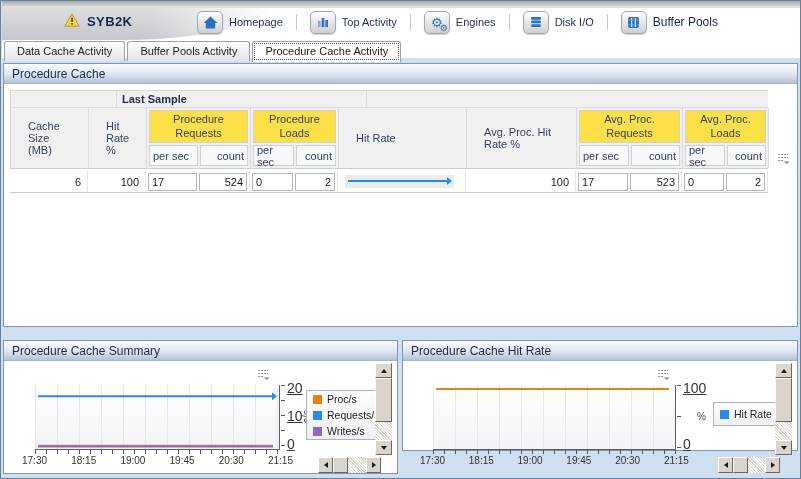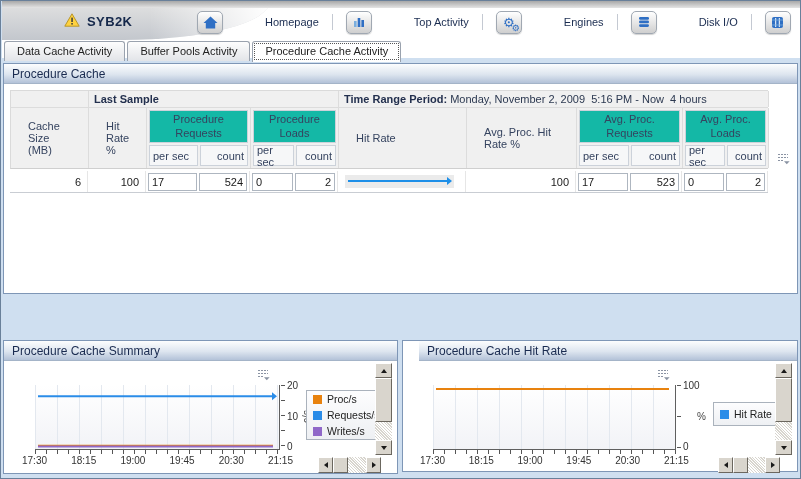--- a/index.html
+++ b/index.html
@@ -9,48 +9,48 @@
   
   .chrome{position:absolute;left:1px;top:0;width:799px;height:57px;background:#fff;}
   .topstrip{position:absolute;left:0;top:0;width:100%;height:7px;background:linear-gradient(#a8a8a8,#e4e4e4);}
   .swoosh{position:absolute;left:0;top:0;width:268px;height:39px;background:linear-gradient(#e2e2e2,#c3c7cd);border-bottom-right-radius:150px 40px;}
   .swoosh::after{content:'';position:absolute;inset:0;background:linear-gradient(to right,rgba(255,255,255,0) 55%,#fff 100%);border-bottom-right-radius:inherit;}
   .apptitle{position:absolute;left:62px;top:12px;display:flex;align-items:center;gap:7px;}
   .apptitle .t{font-weight:bold;font-size:13px;letter-spacing:.4px;color:#15284b;}
   .nav{position:absolute;left:186px;top:7px;height:28px;display:flex;align-items:center;}
   .nav-item{display:flex;align-items:center;gap:6px;padding:0 9px;cursor:pointer;}
   .badge{width:24px;height:21px;border:1px solid #a0a8b2;border-radius:5px;background:linear-gradient(#ffffff,#cfcfcf);display:flex;align-items:center;justify-content:center;box-shadow:0 1px 1px rgba(0,0,0,.18);position:relative;}
-  .nav-label{font-size:11px;color:#1a2c50;white-space:nowrap;margin-left:36px;}
+  .nav-label{font-size:11px;color:#1a2c50;white-space:nowrap;}
   .nav-item.active .nav-label{font-weight:normal;font-size:12px;color:#13264d;}
   .nav-sep{width:1px;height:16px;background:#c4c9d2;margin:0 4px;}
   .gear-big{font-size:13px;color:#2f6fc4;line-height:1;}
   .gear-small{position:absolute;right:1px;bottom:0;font-size:9px;color:#2f6fc4;line-height:1;}
 
   
   .tabs{position:absolute;left:3px;top:40px;display:flex;gap:2px;height:21px;}
   .tab{box-sizing:border-box;border:1px solid #9aa2ae;border-bottom:none;border-radius:3px 3px 0 0;background:linear-gradient(#fdfdfd,#e2e4e8);padding:3px 12px 0;height:20px;font-size:11px;color:#222;cursor:pointer;white-space:nowrap;}
   .tab.active{background:#fff;height:21px;outline:1px dotted #555;outline-offset:-3px;}
 
   
   .panel{position:absolute;background:#fff;border:1px solid #7e96b6;box-sizing:border-box;}
-  #panel-main{left:2px;top:62px;width:795px;height:231px;}
+  #panel-main{left:2px;top:62px;width:795px;height:264px;}
   .phead{height:19px;background:linear-gradient(#fcfdfe 0%,#dde5ef 55%,#b3c2d8 100%);border-bottom:1px solid #a4b4c8;display:flex;align-items:center;padding-left:8px;font-size:12px;color:#1a2b50;}
 
   
   .tbl{position:absolute;left:6px;top:26px;width:758px;color:#35435f;}
   .trow{display:flex;box-sizing:border-box;}
-  .tg{height:17px;background:#f0f0f0;border-top:1px solid #dadada;border-left:1px solid #dadada;}
+  .tg{height:17px;background:#f0f0f0;border-top:1px solid #dadada;border-left:1px solid #dadada;padding-left:28px;}
   .gc{box-sizing:border-box;border-right:1px solid #dcdcdc;display:flex;align-items:center;padding:0 5px;overflow:hidden;white-space:nowrap;}
   .b{font-weight:bold;color:#23304e;}
   .pre{white-space:pre;color:#2b3850;}
   .th{height:62px;background:#f0f0f0;border-top:1px solid #dcdcdc;border-bottom:1px solid #cfcfcf;border-left:1px solid #dadada;}
   .hc{box-sizing:border-box;border-right:1px solid #dcdcdc;display:flex;align-items:center;padding:2px 17px;}
   .hc.g{padding:2px;}
   .gbox{flex:1;display:flex;flex-direction:column;height:100%;box-sizing:border-box;}
-  .gtitle{border:1px solid #ccd2da;background:#14b8a6;flex:1;display:flex;align-items:center;justify-content:center;text-align:center;margin-bottom:2px;line-height:1.2;}
+  .gtitle{border:1px solid #ccd2da;background:#fde047;flex:1;display:flex;align-items:center;justify-content:center;text-align:center;margin-bottom:2px;line-height:1.2;}
   .gsub{display:flex;gap:2px;height:21px;flex:0 0 21px;}
   .gsc{box-sizing:border-box;border:1px solid #ccd2da;background:#f6f7f8;flex:1;display:flex;align-items:center;padding:0 3px;}
   .gsc.ct{justify-content:flex-end;}
   .w1{width:78px;flex:0 0 78px;}.w2{width:58px;flex:0 0 58px;}
   .wg{width:104px;flex:0 0 104px;}.wg2{width:88px;flex:0 0 88px;}
   .w5{width:128px;flex:0 0 128px;}.w6{width:110px;flex:0 0 110px;}
   .wg3{width:106px;flex:0 0 106px;}.wg4{width:86px;flex:0 0 86px;}
   .td{height:22px;background:#fff;border-bottom:1px solid #c9cdd3;margin-top:2px;color:#1b1b1b;}
   .dc{box-sizing:border-box;border-right:1px solid #e6e6e6;display:flex;align-items:center;height:100%;}
   .dc.num{justify-content:flex-end;padding-right:6px;}
@@ -59,28 +59,28 @@
   .dbox.ct{justify-content:flex-end;}
   .dc.sparkcell{padding:4px 11px 4px 7px;}
   .spark{flex:1;height:13px;background:#ebebeb;position:relative;}
   .spark .ln{position:absolute;left:3px;right:7px;top:5px;height:2px;}
   .spark .ar{position:absolute;right:2px;top:2px;width:0;height:0;border-top:4px solid transparent;border-bottom:4px solid transparent;border-left:5px solid #1e8fe8;}
   .colpick{position:absolute;cursor:pointer;}
   #colpick-table{right:7px;top:88px;}
 
   
   #panel-summary{left:2px;top:339px;width:395px;height:134px;}
-  #panel-hitrate{left:401px;top:339px;width:396px;height:132px;padding-left:16px;}
+  #panel-hitrate{left:401px;top:339px;width:396px;height:111px;}
   .chart-area{position:absolute;left:0;top:20px;right:0;bottom:0;}
   .plot{position:absolute;border-right:1px solid #5f5f5f;border-bottom:1px solid #5f5f5f;background-image:repeating-linear-gradient(to right,#e3e8ef 0 1px,rgba(0,0,0,0) 1px 22px),linear-gradient(#ffffff,#f2f3f7);}
   .xticks{position:absolute;height:4px;background-image:repeating-linear-gradient(to right,#555 0 1px,rgba(0,0,0,0) 1px 11px);}
   .yticks{position:absolute;width:4px;background-image:repeating-linear-gradient(to bottom,#555 0 1px,rgba(0,0,0,0) 1px 15px);}
   .yticks.sparse{background-image:repeating-linear-gradient(to bottom,#555 0 1px,rgba(0,0,0,0) 1px 31px);}
   .xlabels{position:absolute;display:flex;justify-content:space-between;font-size:10px;color:#333;}
-  .ylabels{position:absolute;display:flex;flex-direction:column;justify-content:space-between;font-size:10px;color:#333;}
+  .ylabels{position:absolute;display:flex;flex-direction:column;justify-content:space-between;font-size:14px;color:#333;text-decoration:underline;}
   .yunit{position:absolute;font-size:10px;color:#444;}
   .rot{transform:rotate(-90deg);transform-origin:center;}
   .legend{position:absolute;border:1px solid #aab2bc;background:linear-gradient(#fdfdfe,#eef0f3);overflow:hidden;display:flex;flex-direction:column;justify-content:space-around;}
   .lg-item{display:flex;align-items:center;gap:5px;padding-left:6px;height:15px;font-size:10.5px;color:#222;white-space:nowrap;}
   .sw{width:9px;height:9px;flex:0 0 9px;}
 
   
   .vscroll{position:absolute;width:17px;display:flex;flex-direction:column;background:repeating-linear-gradient(45deg,#ffffff 0 1px,#d8d5ce 1px 2px);}
   .hscroll{position:absolute;height:16px;display:flex;background:repeating-linear-gradient(45deg,#ffffff 0 1px,#d8d5ce 1px 2px);}
   .sbtn{box-sizing:border-box;background:#d9d5cd;border:1px solid;border-color:#ffffff #6b675f #6b675f #ffffff;display:flex;align-items:center;justify-content:center;cursor:pointer;}
@@ -178,24 +178,20 @@
       <span>Procedure Cache</span>
     </div>
 
     <div class="tbl">
 
       <div class="trow tg">
         <div class="gc w1"></div>
         <div class="gc" style="width:250px;flex:0 0 250px;">
           <span class="b">Last Sample</span>
         </div>
-        <div class="gc" style="width:430px;flex:0 0 430px;">
-          <span class="b">Time Range Period:</span>
-            <span class="pre"> Monday, November 2, 2009  5:16 PM - Now  4 hours</span>
-        </div>
       </div>
 
       <div class="trow th">
         <div class="hc w1">
             <span>Cache Size (MB)</span>
           </div>
         <div class="hc w2">
             <span>Hit Rate %</span>
           </div>
         <div class="hc wg g">

